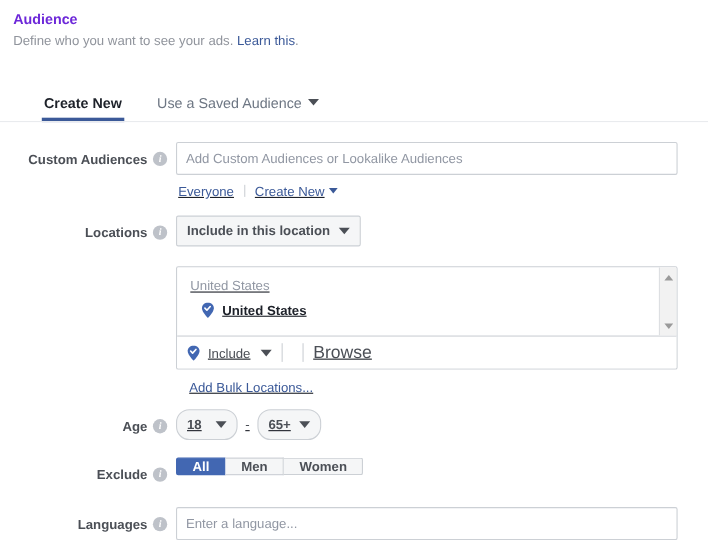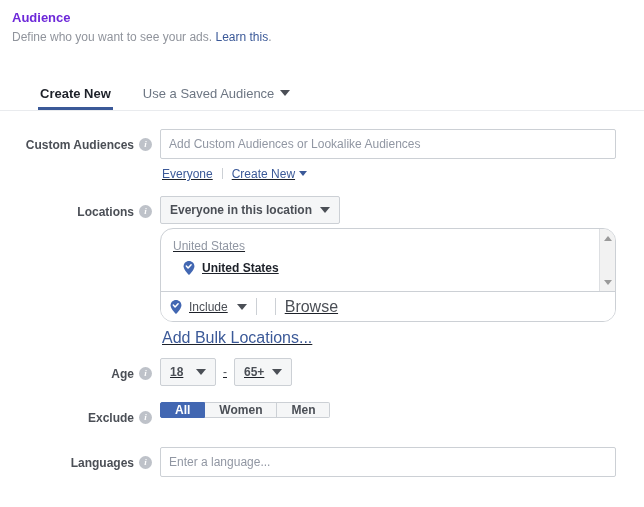--- a/index.html
+++ b/index.html
@@ -207,23 +207,23 @@
     width: 0;
     height: 0;
     margin-left: 8px;
     border-left: 5px solid transparent;
     border-right: 5px solid transparent;
     border-top: 6px solid #4b4f56;
   }
 
   
   .loc-box {
-    margin-top: 4px;
+    margin-top: 18px;
     border: 1px solid #ccd0d5;
-    border-radius: 13px;
+    border-radius: 2px;
     background: #ffffff;
     overflow: hidden;
   }
   .loc-list {
     position: relative;
     height: 62px;
     border-bottom: 1px solid #ccd0d5;
   }
   .loc-group-header {
     font-size: 12px;
@@ -326,38 +326,39 @@
   .browse-btn {
     font-size: 16px;
     color: #4b4f56;
     padding: 0 10px 0 0;
     cursor: pointer;
     white-space: nowrap;
   }
 
   .bulk-link {
     margin-top: 8px;
-    font-size: 16px;
+    font-size: 12px;
     line-height: 16px;
     padding-left: 2px;
+    margin-left: 10px;
   }
   .bulk-link a {
     color: #3b5998;
     text-decoration: none;
     cursor: pointer;
   }
 
   
   .age-wrap { display: flex; align-items: center; }
   .age-dash {
     margin: 0 7px;
     color: #4b4f56;
     font-size: 12px;
   }
-  .age-select { min-width: 56px; justify-content: space-between; }
+  .age-select { min-width: 56px; justify-content: space-between; border-radius: 12px; }
 
   
   .seg-group { display: inline-flex; }
   .seg {
     height: 16px;
     box-sizing: border-box;
     border: 1px solid #ccd0d5;
     border-left-width: 0;
     background: #f5f6f7;
     color: #4b4f56;
@@ -428,21 +429,21 @@
     </div>
   </div>
 
   <div class="row mt-row-loc">
     <div class="row-label">
       <span class="lbl-text">Locations</span><span class="info-icon">i</span>
     </div>
     <div class="row-field">
 
       <div class="btn">
-        <span>Everyone in this location</span>
+        <span>Include in this location</span>
           <span class="caret-btn"></span>
       </div>
 
       <div class="loc-box">
         <div class="loc-list">
           <div class="loc-group-header">United States</div>
           <div class="loc-item">
             <span class="pin-icon">
               <svg width="12" height="14" viewBox="0 0 12 14" xmlns="http://www.w3.org/2000/svg">
                 <path d="M6 0C2.9 0 0.6 2.3 0.6 5.2 0.6 8.9 6 14 6 14s5.4-5.1 5.4-8.8C11.4 2.3 9.1 0 6 0z" fill="#4267b2"></path>
@@ -503,22 +504,22 @@
     </div>
   </div>
 
   <div class="row mt-row-gender">
     <div class="row-label">
       <span class="lbl-text">Exclude</span><span class="info-icon">i</span>
     </div>
     <div class="row-field">
       <div class="seg-group">
         <div class="seg selected">All</div>
+        <div class="seg">Men</div>
         <div class="seg">Women</div>
-        <div class="seg">Men</div>
       </div>
     </div>
   </div>
 
   <div class="row mt-row-lang">
     <div class="row-label">
       <span class="lbl-text">Languages</span><span class="info-icon">i</span>
     </div>
     <div class="row-field">
       <input class="text-input" type="text" placeholder="Enter a language..." style="">

